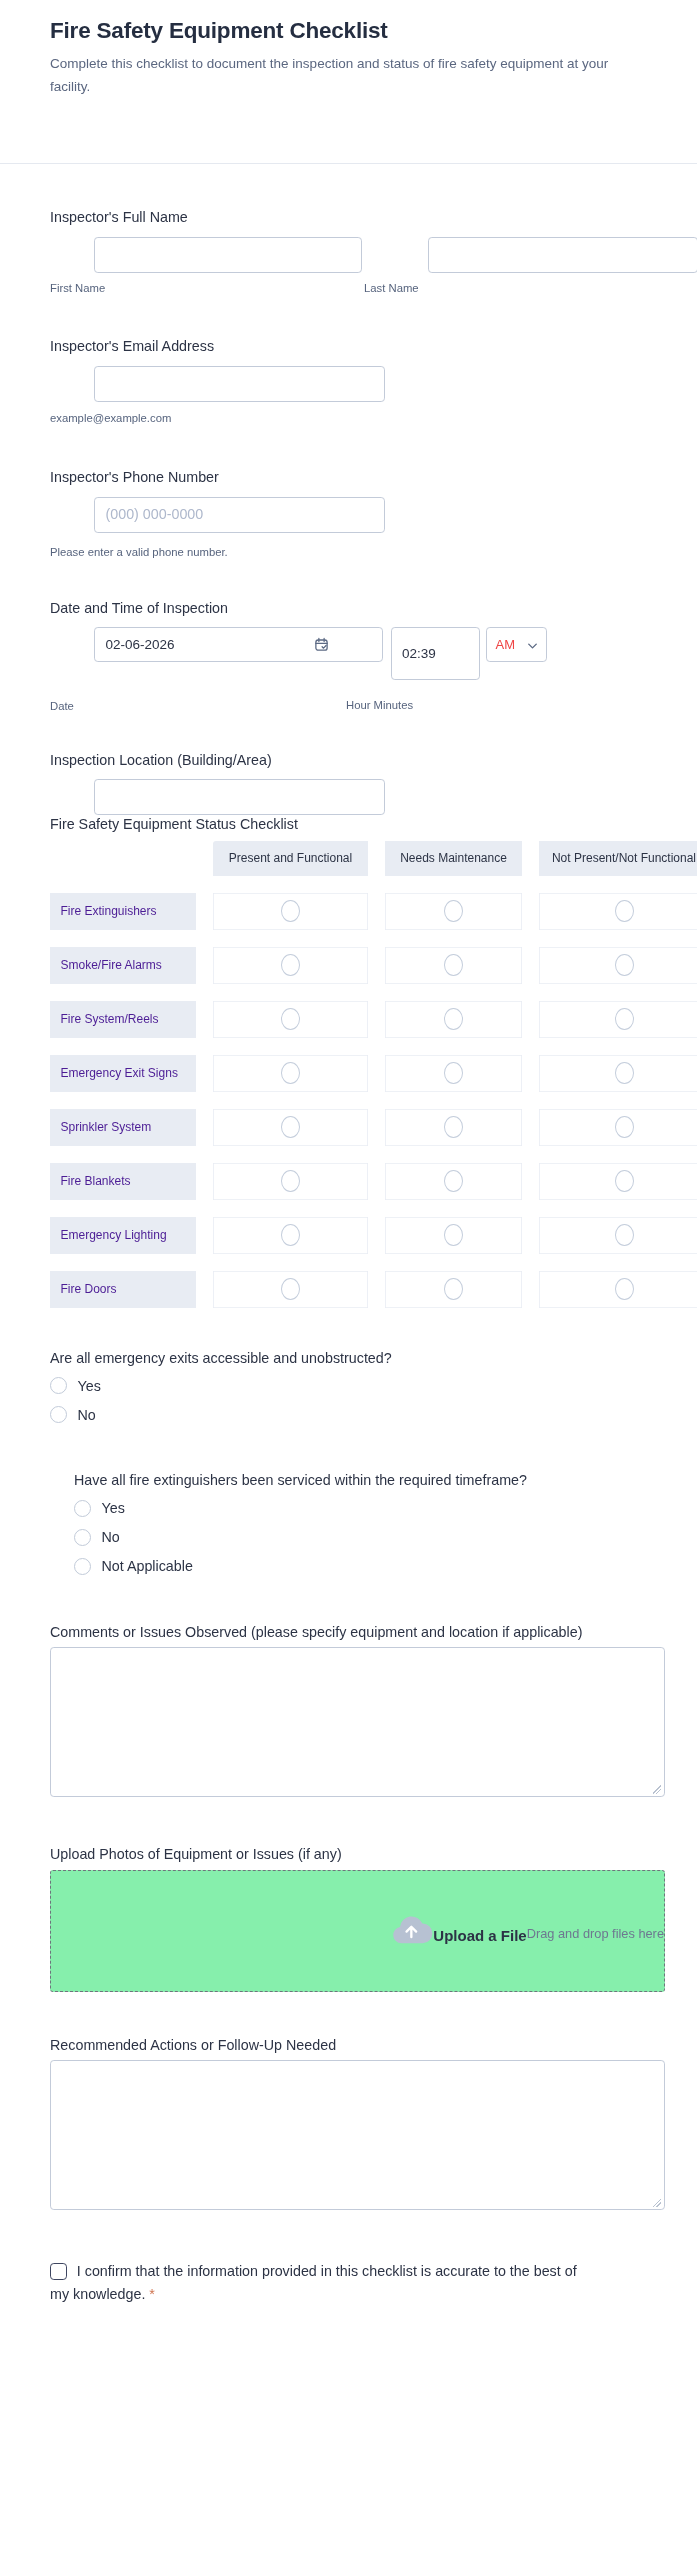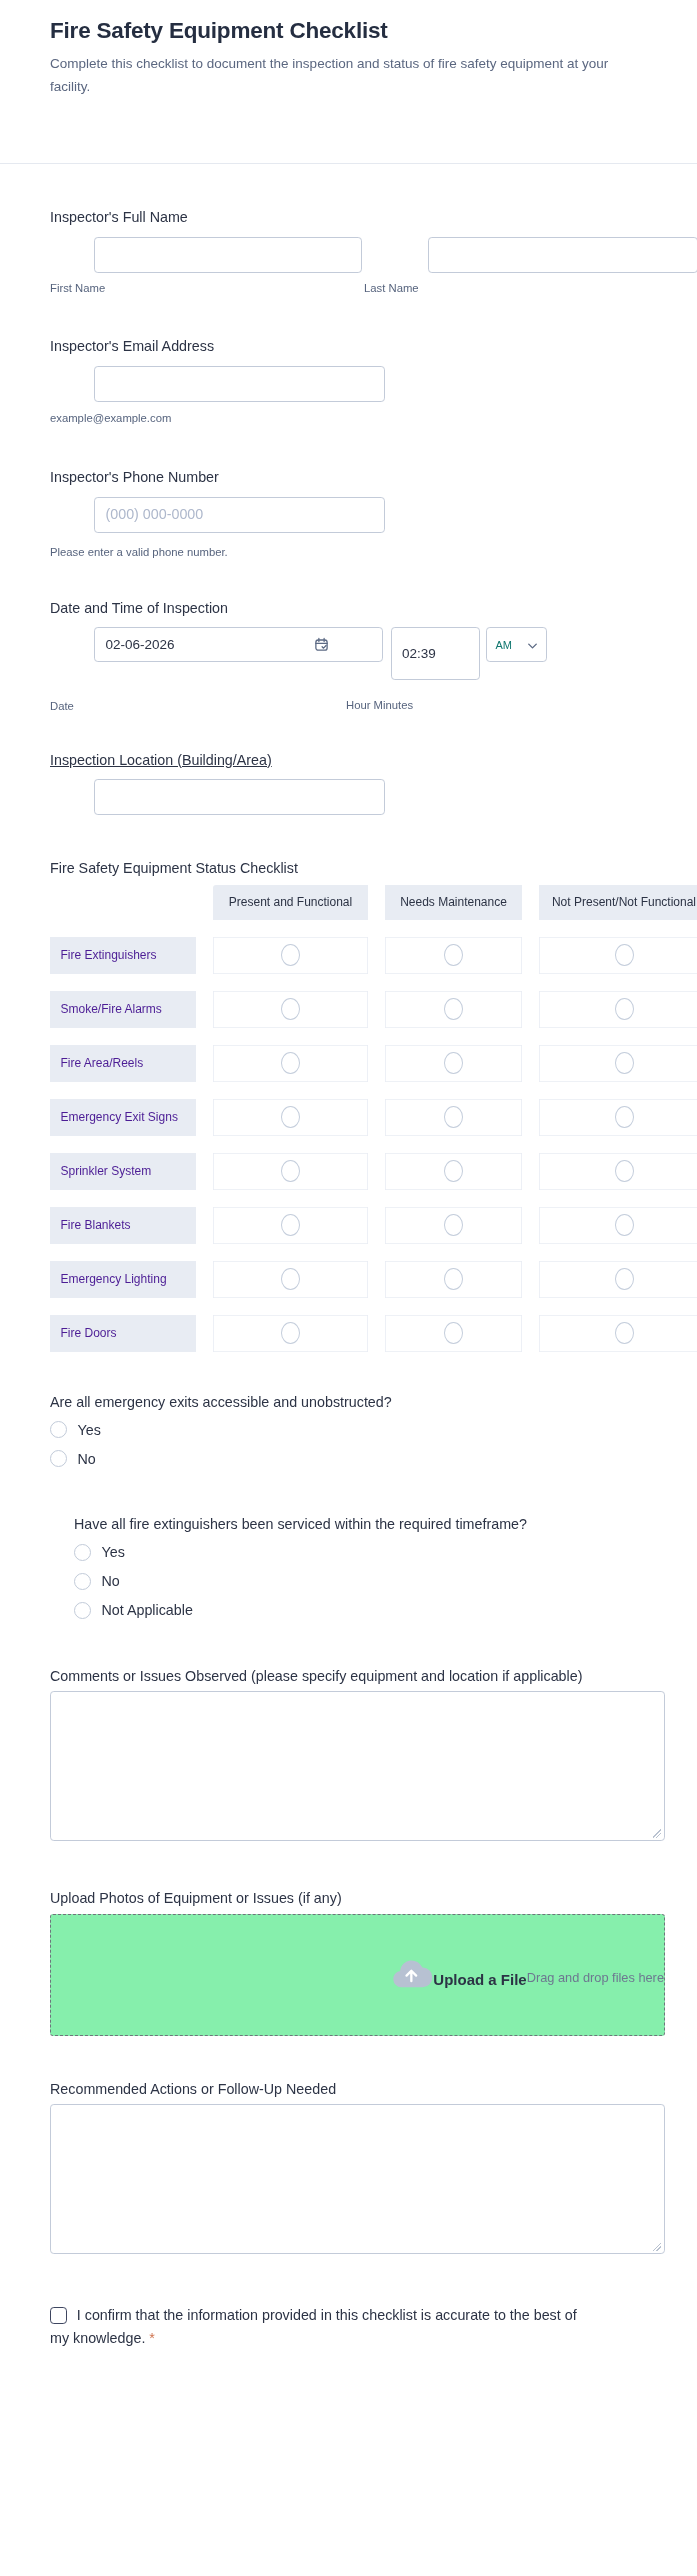--- a/index.html
+++ b/index.html
@@ -35,28 +35,28 @@
   .q-phone .sub { margin-top:12.8px; }
   .q-datetime { margin-top:41px; }
   .dt-row { display:flex;border-radius:7px; }
   .date-wrap { position:relative; width:289px; margin-right:7.5px; }
   .date-wrap .ti { width:100%; height:35px; }
   .cal-icon { position:absolute; right:9.8px; top:9.8px; }
   .time-ti { width:89px; height:53px; margin-right:6px; }
   .ampm {
     width:61px; height:35px; border:0.8px solid #c3cbd9; border-radius:3.8px;
     display:flex; align-items:center; justify-content:space-between; padding:0 9px;
-    font-size:11px; color:#0f766e; cursor:pointer; background:#fff;
+    font-size:13px; color:#ef4444; cursor:pointer; background:#fff;
   }
   .dt-subs { position:relative; margin-top:19px; height:13.5px; }
   .dt-subs .s2 { position:absolute; left:296px; top:0; }
-  .q-location { margin-top:38px;text-decoration:underline; }
+  .q-location { margin-top:38px; }
   .q-location .ti { width:291px; }
   
-  .q-matrix { margin-top:44px; }
+  .q-matrix { }
   .q-matrix .q-label { margin-bottom:7.5px; }
   .matrix { display:grid; grid-template-columns:146px 155px 137px 170px; gap:17px; width:611px; }
   .m-corner { background:#fff; }
   .m-head {
     background:#e8ecf3; height:35px; display:flex; align-items:center; justify-content:center;
     font-size:12px; font-weight:500; text-align:center;
   }
   .m-head.hc1 { border-radius:3px 0 0 0; }
   .m-head.hc3 { border-radius:0 3px 0 0; }
   .m-rowlabel {
@@ -202,21 +202,21 @@
       <div class="m-cell">
           <span class="m-radio"></span>
         </div>
       <div class="m-cell">
           <span class="m-radio"></span>
         </div>
       <div class="m-cell">
           <span class="m-radio"></span>
         </div>
 
-      <div class="m-rowlabel">Fire Area/Reels</div>
+      <div class="m-rowlabel">Fire System/Reels</div>
       <div class="m-cell">
           <span class="m-radio"></span>
         </div>
       <div class="m-cell">
           <span class="m-radio"></span>
         </div>
       <div class="m-cell">
           <span class="m-radio"></span>
         </div>
 

